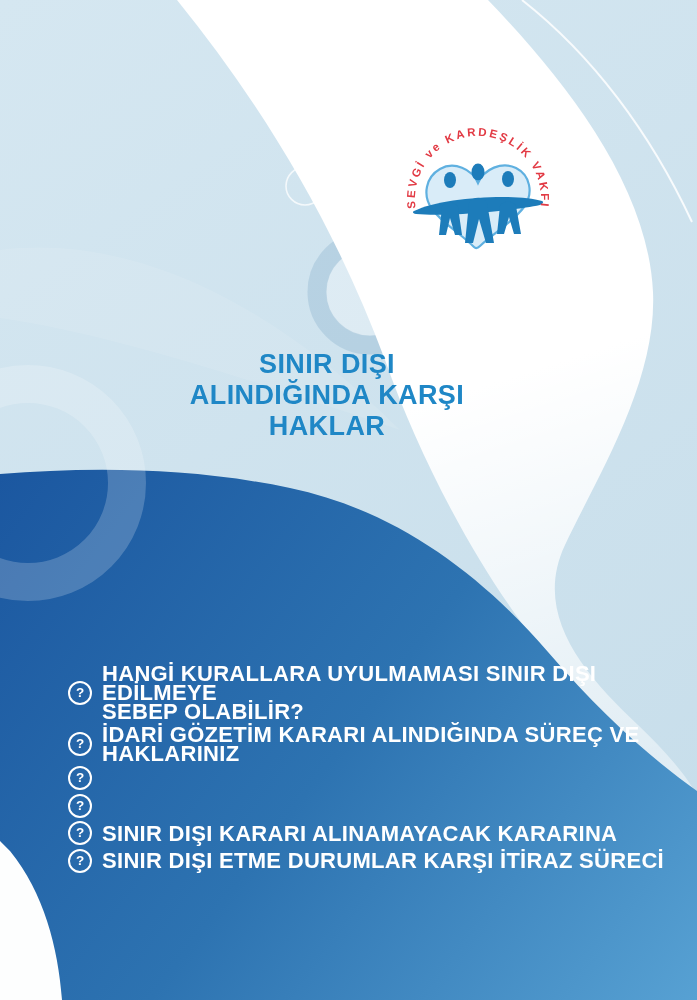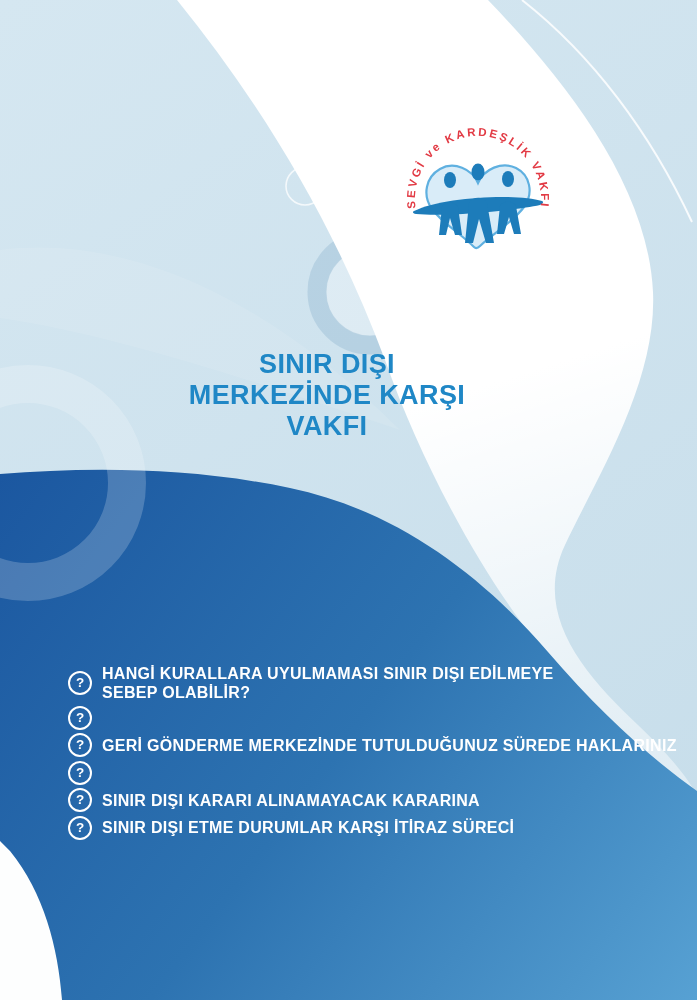--- a/index.html
+++ b/index.html
@@ -20,21 +20,21 @@
     display:flex;flex-direction:column;gap:3.5px;
   }
   .toc-item{display:flex;align-items:center;gap:10px;cursor:pointer;}
   .q-icon{
     width:24px;height:24px;box-sizing:border-box;flex:0 0 24px;
     border:2.5px solid #ffffff;border-radius:50%;
     display:flex;align-items:center;justify-content:center;
     color:#ffffff;font-weight:bold;font-size:13.5px;line-height:1;
   }
   .toc-label{
-    color:#ffffff;font-weight:bold;font-size:16px;line-height:19px;
+    color:#ffffff;font-weight:bold;font-size:22px;line-height:19px;
     letter-spacing:0.3px;white-space:pre-line;
   }
 </style>
 </head>
 <body>
 
 <svg id="bg-art" viewBox="0 0 697 1000" xmlns="http://www.w3.org/2000/svg" aria-hidden="true">
   <defs>
     <linearGradient id="bgGrad" x1="0" y1="0" x2="697" y2="1000" gradientUnits="userSpaceOnUse">
       <stop offset="0" stop-color="#d5e7f1"></stop>
@@ -108,36 +108,36 @@
     <path d="M 71,86 C 75,79 85,79 89,86 L 96,126 L 88,126 L 81,102 L 75,126 L 67,126 Z"></path>
   </g>
 
   <text font-family="Liberation Sans, sans-serif" font-size="11.5" font-weight="bold" fill="#e23a44" letter-spacing="2.4">
     <textPath href="#circPath" startOffset="50%" text-anchor="middle">SEVGİ ve KARDEŞLİK VAKFI</textPath>
   </text>
 </svg>
 
 <div class="title-block">
   <div>SINIR DIŞI</div>
-  <div>MERKEZİNDE KARŞI</div>
-  <div>VAKFI</div>
+  <div>ALINDIĞINDA KARŞI</div>
+  <div>HAKLAR</div>
 </div>
 
 <div class="toc">
   <div class="toc-item">
     <span class="q-icon">?</span>
     <span class="toc-label">HANGİ KURALLARA UYULMAMASI SINIR DIŞI EDİLMEYE
 SEBEP OLABİLİR?</span>
   </div>
   <div class="toc-item">
     <span class="q-icon">?</span>
+    <span class="toc-label">İDARİ GÖZETİM KARARI ALINDIĞINDA SÜREÇ VE HAKLARINIZ</span>
   </div>
   <div class="toc-item">
     <span class="q-icon">?</span>
-    <span class="toc-label">GERİ GÖNDERME MERKEZİNDE TUTULDUĞUNUZ SÜREDE HAKLARINIZ</span>
   </div>
   <div class="toc-item">
     <span class="q-icon">?</span>
   </div>
   <div class="toc-item">
     <span class="q-icon">?</span>
     <span class="toc-label">SINIR DIŞI KARARI ALINAMAYACAK KARARINA</span>
   </div>
   <div class="toc-item">
     <span class="q-icon">?</span>

